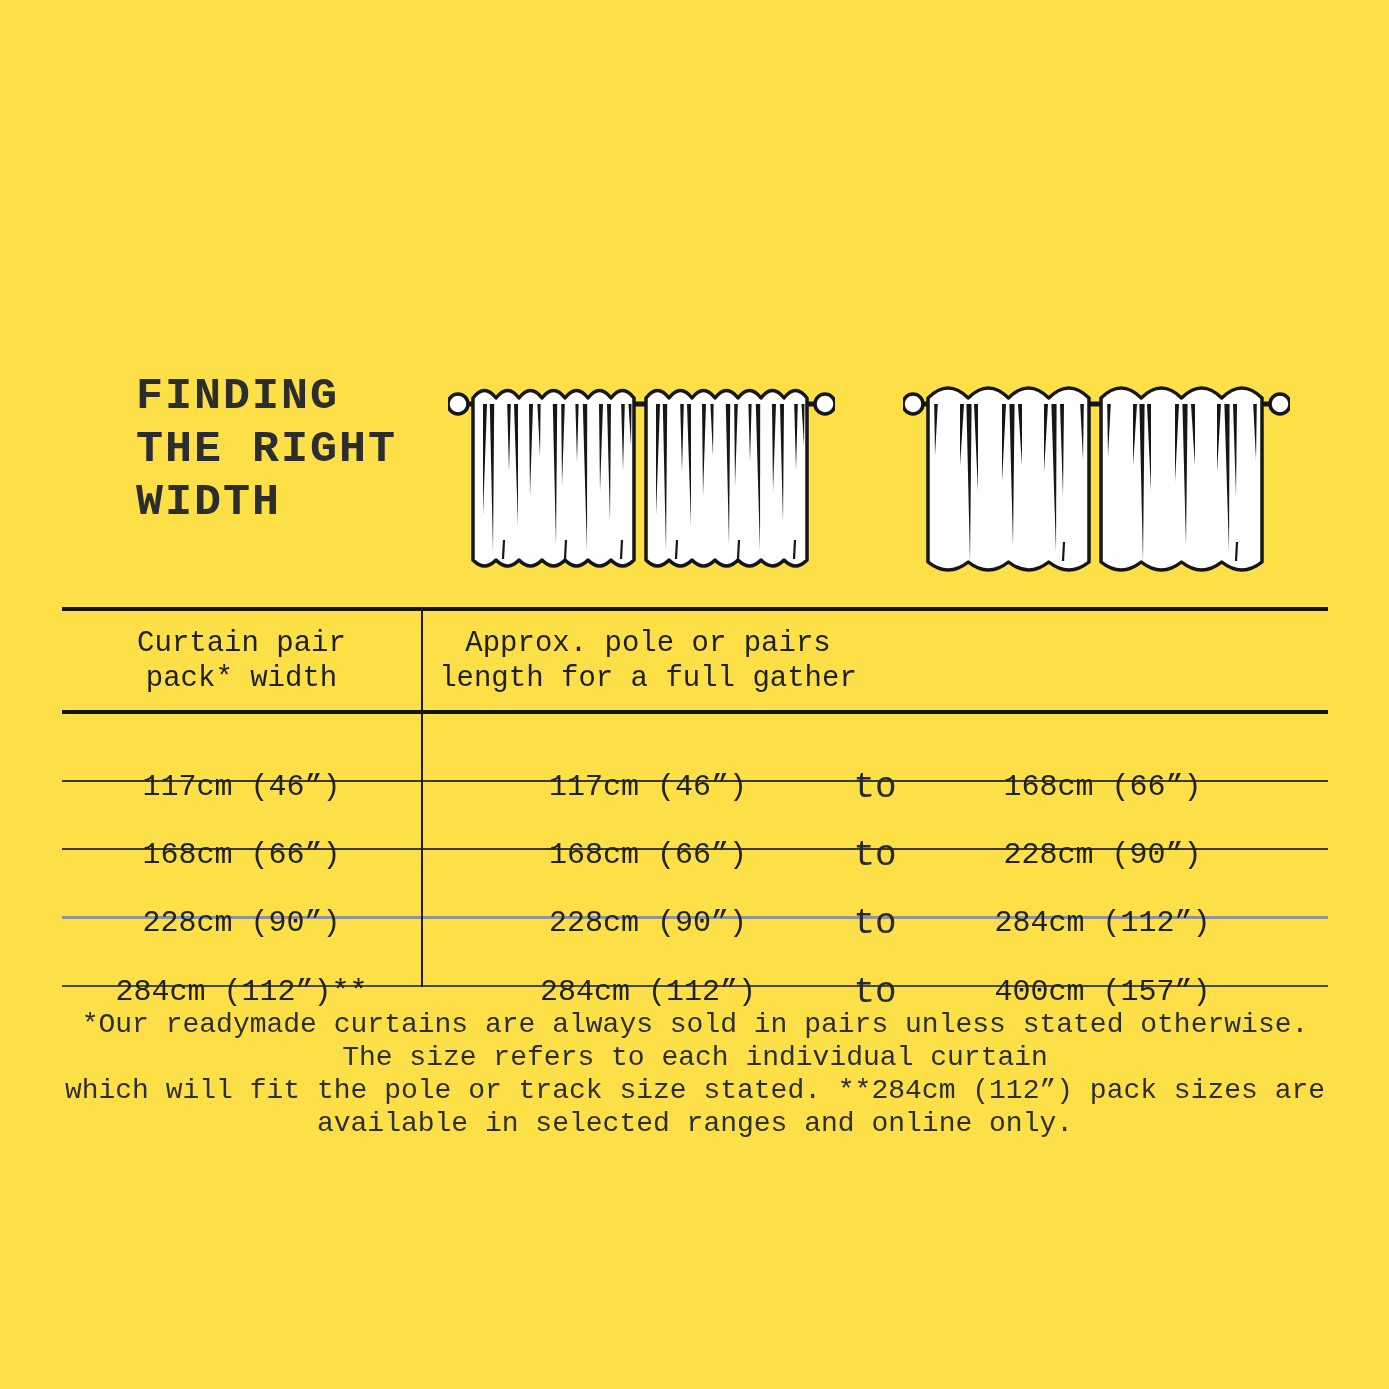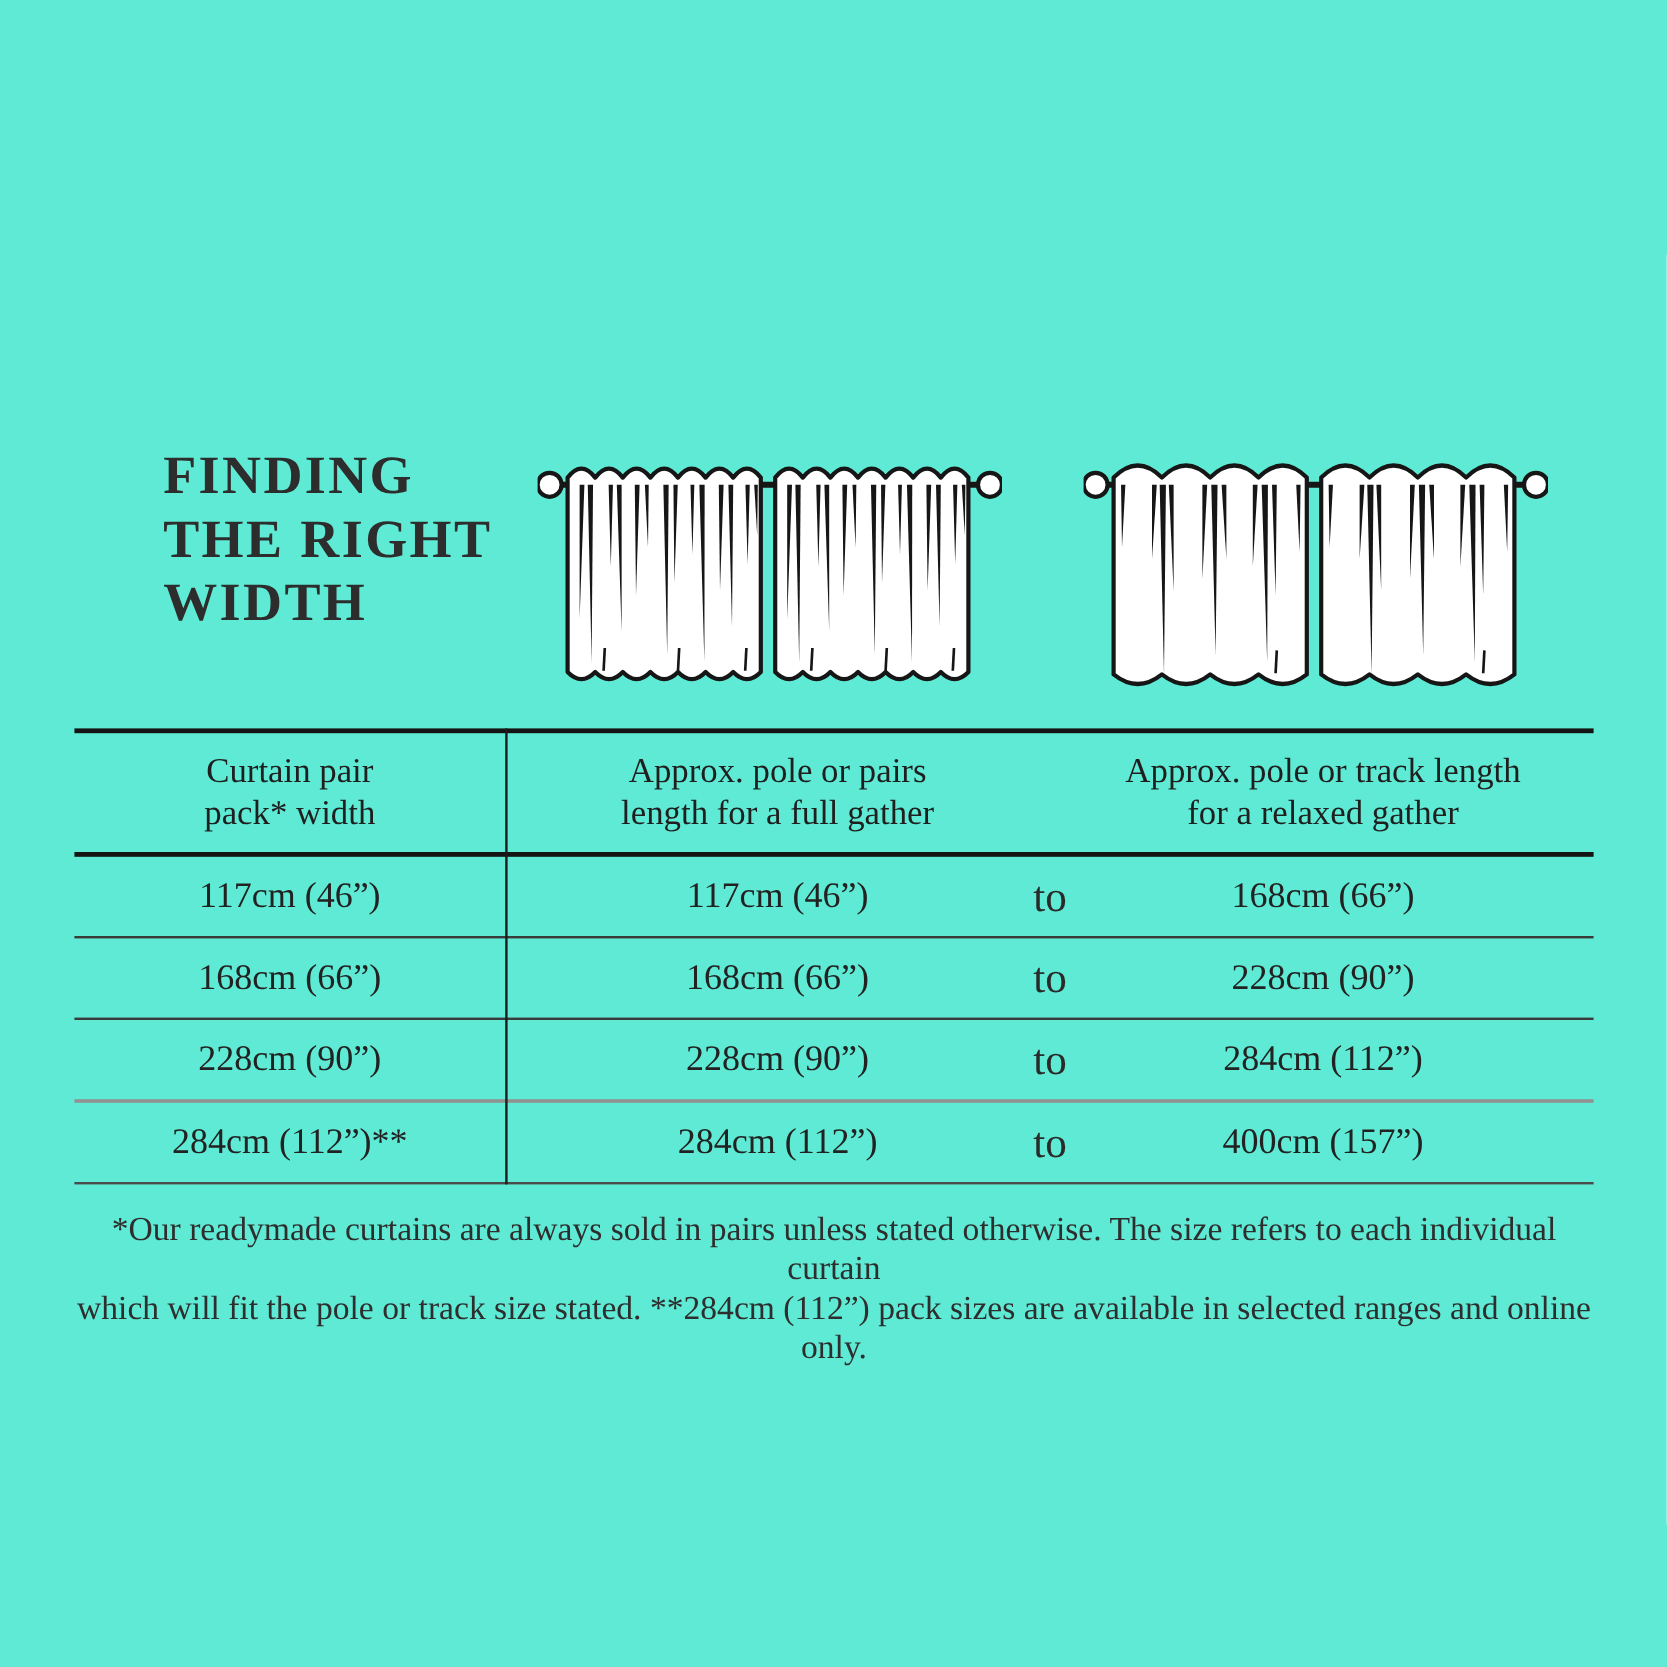--- a/index.html
+++ b/index.html
@@ -1,32 +1,32 @@
 <!DOCTYPE html>
 <html><head>
 <meta charset="utf-8">
 <style>
   html,body{margin:0;padding:0;background:#ffffff;}
   .page{
-    position:relative;width:1389px;height:1389px;background:#5eead4;overflow:hidden;
-    font-family:Liberation Serif, serif;color:#2d2d2d;
+    position:relative;width:1389px;height:1389px;background:#fde047;overflow:hidden;
+    font-family:Liberation Mono, monospace;color:#2d2d2d;
   }
   
   .title{position:absolute;left:136px;top:370px;font-size:45px;font-weight:700;
     line-height:53px;letter-spacing:2px;color:#2d2d2d;}
   
   .ill{position:absolute;top:376px;width:387px;height:198px;}
   
   .sizetable{position:absolute;left:62px;top:607px;width:1266px;height:381px;}
   .hline{position:absolute;left:0;width:100%;}
   .vline{position:absolute;left:359px;top:0;width:2px;height:380px;background:#1c1c1c;}
   .thead{position:absolute;left:0;width:100%;top:4px;height:99px;}
   .hcell{position:absolute;top:50%;transform:translateY(-50%);text-align:center;
     font-size:29px;line-height:35px;color:#1f1f1f;}
-  .trow{position:absolute;left:0;width:100%;height:66px;}
+  .trow{position:absolute;left:0;width:100%;height:66px;margin-top:40px;}
   .cell{position:absolute;top:50%;transform:translateY(-50%);text-align:center;
     font-size:30px;color:#222222;white-space:nowrap;}
   .cell.to{font-size:36px;color:#2a2a2a;}
   
   .c-pack{left:0;width:359px;}
   .c-full{left:361px;width:450px;}
   .c-to{left:768px;width:90px;}
   .c-relaxed{left:815px;width:451px;}
   
   .footnote{position:absolute;left:62px;top:1008px;width:1266px;text-align:center;
@@ -128,24 +128,20 @@
 
     <div class="thead">
       <div class="hcell c-pack">
         <div>Curtain pair</div>
         <div>pack* width</div>
       </div>
       <div class="hcell c-full">
         <div>Approx. pole or pairs</div>
         <div>length for a full gather</div>
       </div>
-      <div class="hcell c-relaxed">
-        <div>Approx. pole or track length</div>
-        <div>for a relaxed gather</div>
-      </div>
     </div>
 
     <div class="trow" style="top:107px">
       <span class="cell c-pack">117cm (46”)</span>
       <span class="cell c-full">117cm (46”)</span>
       <span class="cell to c-to">to</span>
       <span class="cell c-relaxed">168cm (66”)</span>
     </div>
     <div class="trow" style="top:175px">
       <span class="cell c-pack">168cm (66”)</span>

